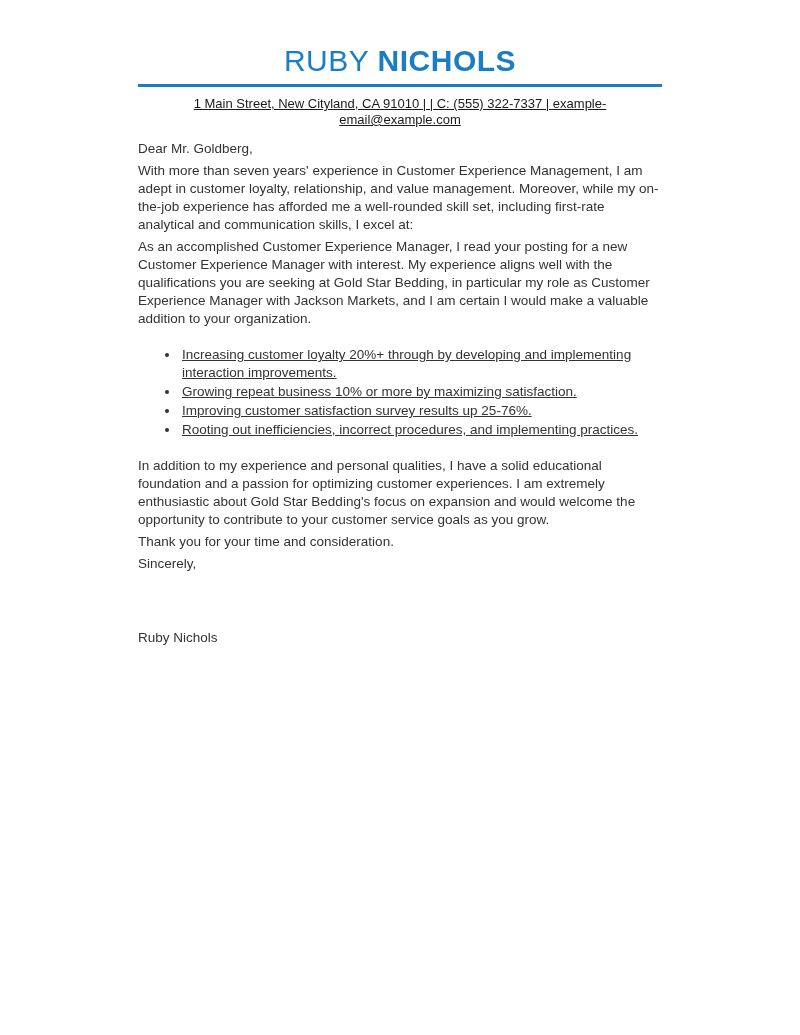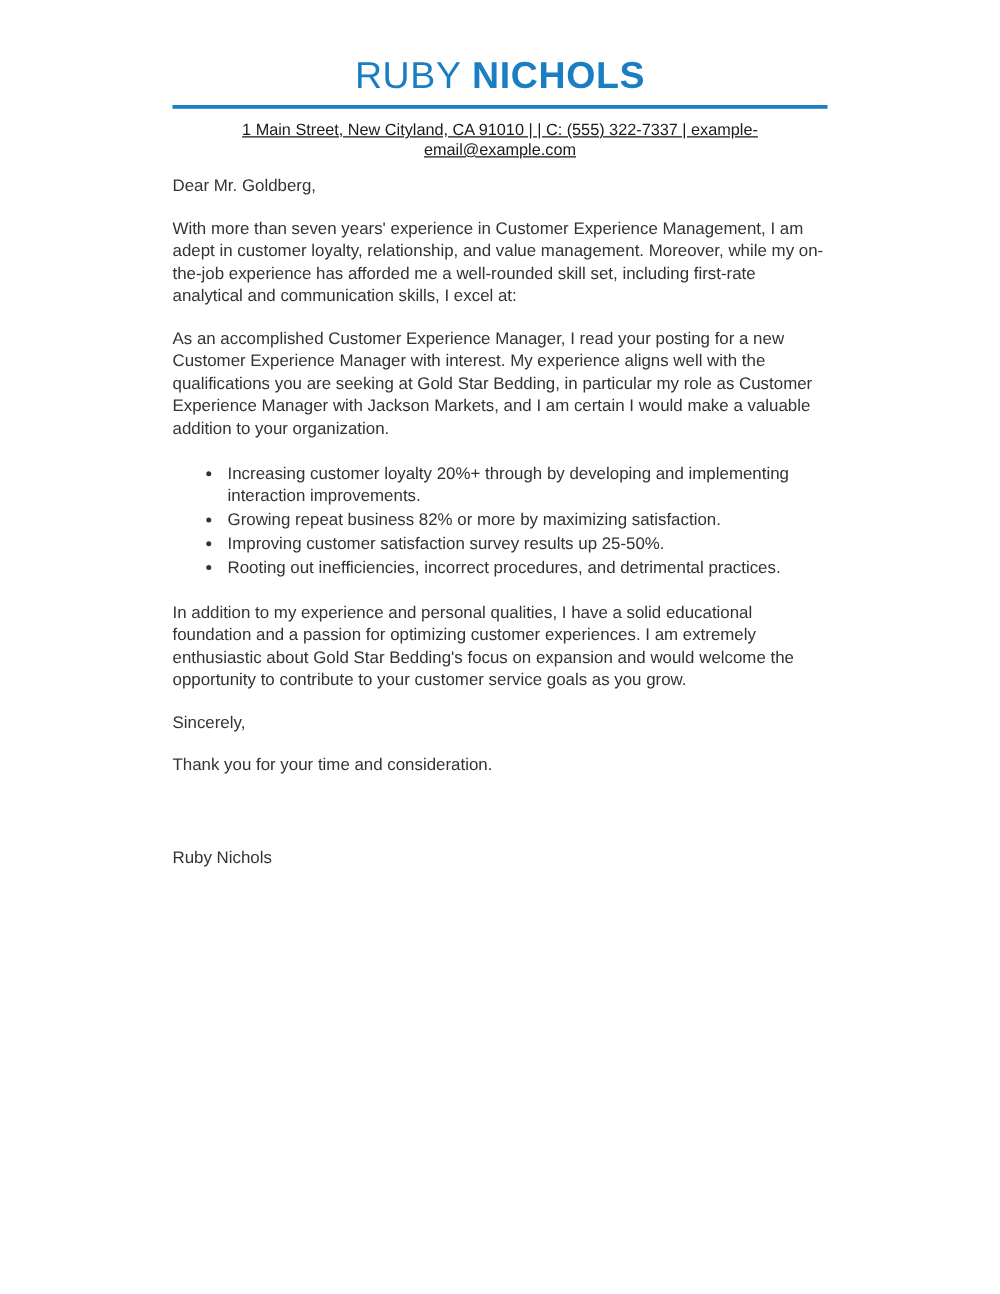--- a/index.html
+++ b/index.html
@@ -49,28 +49,29 @@
       color: #1a1a1a;
       margin: 0 0 10px 0;
       text-decoration: underline;
     }
     
     .letter-body {
       font-size: 13.5px;
       line-height: 18px;
     }
     .letter-body p {
-      margin: 16px 0;
+      margin: 4px 0;
     }
     .salutation {
       margin-top: 12px !important;
     }
     ul.highlights {
       margin: 18px 0;
       padding-left: 42px;
+      text-decoration: underline;
     }
     ul.highlights li {
       margin: 0 0 1px 0;
       padding-left: 2px;
     }
     .signature {
       margin-top: 56px !important;
     }
   </style>
 </head>
@@ -87,29 +88,29 @@
   <main class="letter-body">
 
     <p class="salutation">Dear Mr. Goldberg,</p>
 
     <p>With more than seven years' experience in Customer Experience Management, I am adept in customer loyalty, relationship, and value management. Moreover, while my on-the-job experience has afforded me a well-rounded skill set, including first-rate analytical and communication skills, I excel at:</p>
 
     <p>As an accomplished Customer Experience Manager, I read your posting for a new Customer Experience Manager with interest. My experience aligns well with the qualifications you are seeking at Gold Star Bedding, in particular my role as Customer Experience Manager with Jackson Markets, and I am certain I would make a valuable addition to your organization.</p>
 
     <ul class="highlights">
       <li>Increasing customer loyalty 20%+ through by developing and implementing interaction improvements.</li>
-      <li>Growing repeat business 82% or more by maximizing satisfaction.</li>
-      <li>Improving customer satisfaction survey results up 25-50%.</li>
-      <li>Rooting out inefficiencies, incorrect procedures, and detrimental practices.</li>
+      <li>Growing repeat business 10% or more by maximizing satisfaction.</li>
+      <li>Improving customer satisfaction survey results up 25-76%.</li>
+      <li>Rooting out inefficiencies, incorrect procedures, and implementing practices.</li>
     </ul>
 
     <p>In addition to my experience and personal qualities, I have a solid educational foundation and a passion for optimizing customer experiences. I am extremely enthusiastic about Gold Star Bedding's focus on expansion and would welcome the opportunity to contribute to your customer service goals as you grow.</p>
 
 
+    <p>Thank you for your time and consideration.</p>
+
     <p>Sincerely,</p>
-
-    <p>Thank you for your time and consideration.</p>
 
     <p class="signature">Ruby Nichols</p>
 
   </main>
 
 </div>
 
 </body></html>

